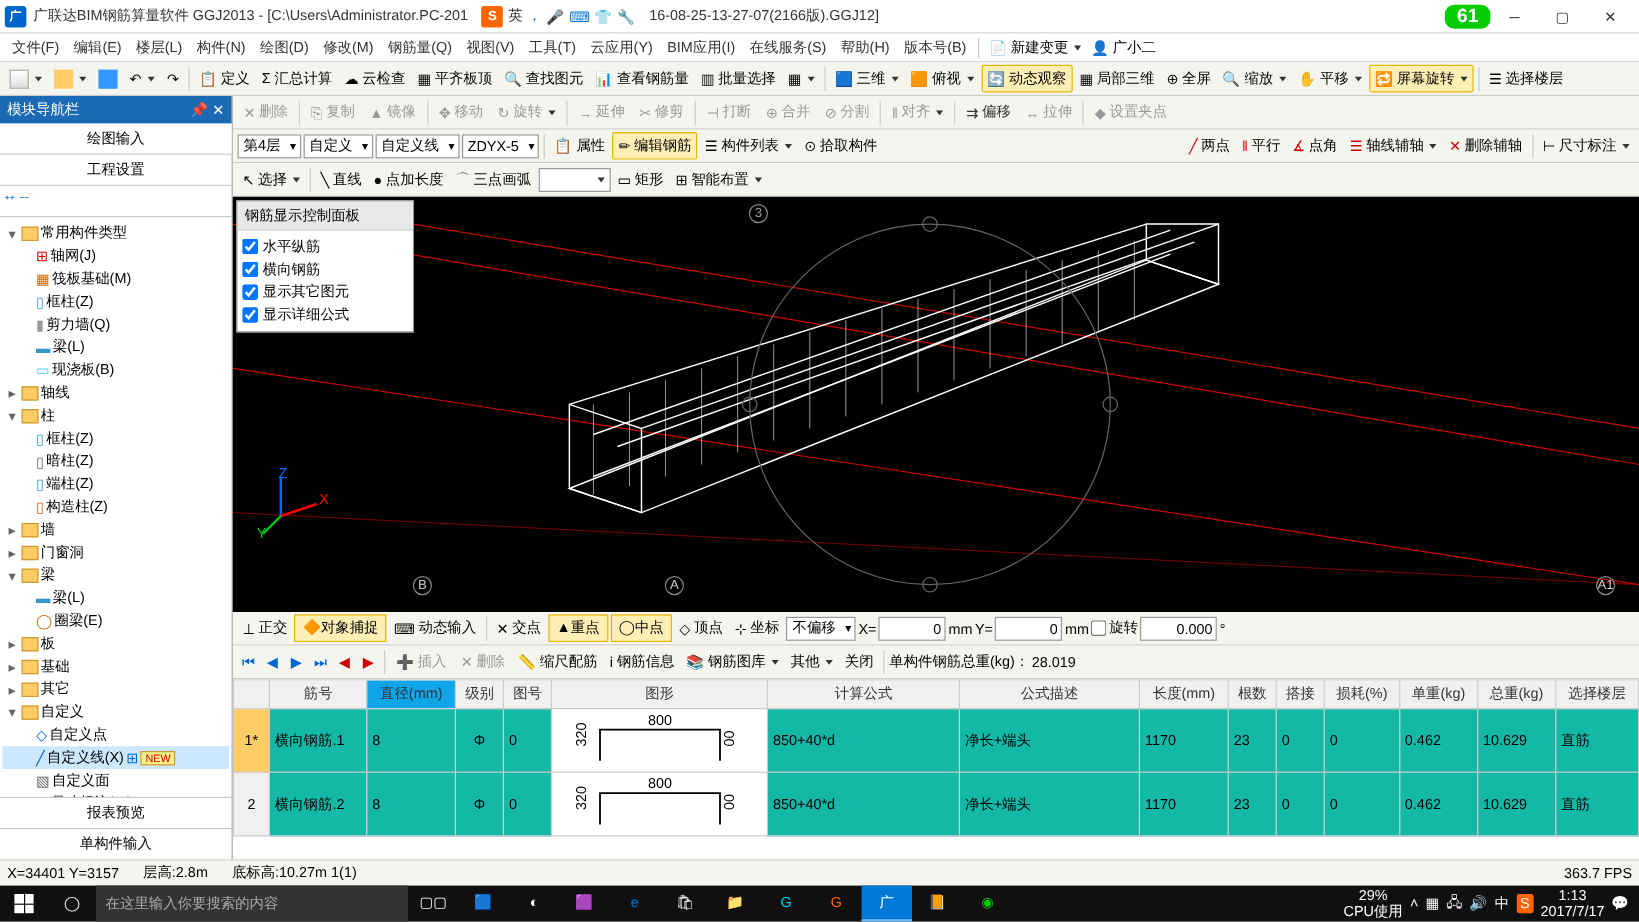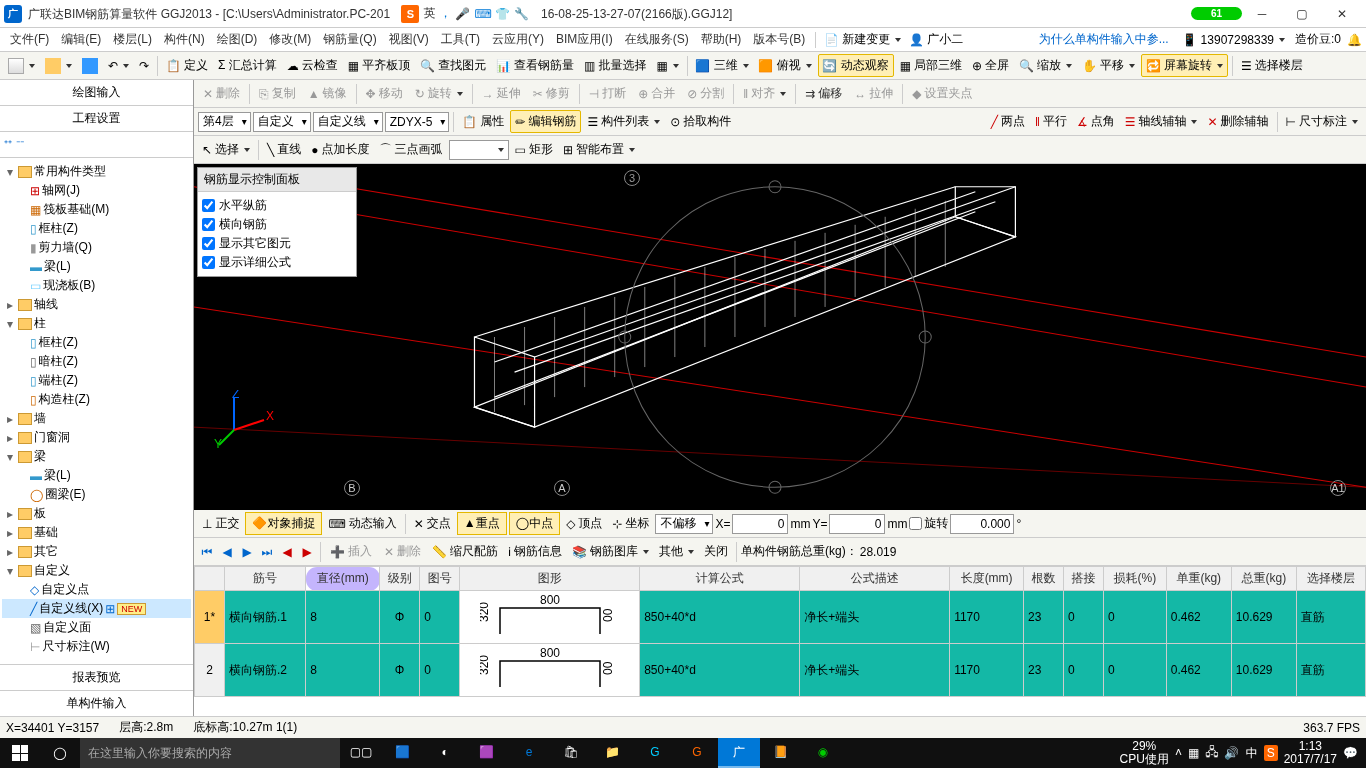--- a/index.html
+++ b/index.html
@@ -3,21 +3,21 @@
 <meta charset="utf-8">
 <style>
 *{margin:0;padding:0;box-sizing:border-box;font-family:"Microsoft YaHei",SimSun,sans-serif;font-size:12px;}
 body{width:1366px;height:768px;overflow:hidden;background:#f0f0f0;position:relative;}
 .titlebar{height:28px;background:#fff;display:flex;align-items:center;padding:0 4px;border-bottom:1px solid #ccc;}
 .titlebar .app-icon{width:18px;height:18px;background:#0066cc;border-radius:3px;margin-right:6px;display:flex;align-items:center;justify-content:center;color:#fff;font-size:10px;font-weight:bold;}
 .titlebar .title{flex:1;color:#333;font-size:12px;}
 .ime-bar{display:flex;align-items:center;gap:4px;margin:0 8px;}
 .ime-icon{width:18px;height:18px;background:#ff6600;border-radius:2px;display:inline-flex;align-items:center;justify-content:center;color:#fff;font-size:11px;font-weight:bold;}
 .ime-sym{color:#0078d7;}
-.win-badge{background:#00cc00;color:#fff;padding:1px 20px;border-radius:8px;font-size:10px;font-weight:bold;text-align:center;}
+.win-badge{background:#00cc00;color:#fff;padding:1px 10px;border-radius:8px;font-size:16px;font-weight:bold;text-align:center;}
 .win-btn{width:40px;height:26px;display:flex;align-items:center;justify-content:center;color:#333;cursor:pointer;}
 .menubar{height:24px;background:#fff;display:flex;align-items:center;padding:0 4px;border-bottom:1px solid #ccc;}
 .menu-item{padding:2px 6px;cursor:pointer;color:#333;}
 .menu-sep{width:1px;height:16px;background:#ccc;margin:0 4px;}
 .menu-link{color:#0066cc;cursor:pointer;padding:2px 4px;}
 .menu-right{margin-left:auto;display:flex;align-items:center;gap:6px;}
 .toolbar{height:28px;background:#f5f5f0;display:flex;align-items:center;padding:0 4px;border-bottom:1px solid #ccc;gap:2px;}
 .tb-btn{display:flex;align-items:center;padding:2px 4px;cursor:pointer;gap:3px;white-space:nowrap;}
 .tb-icon{width:16px;height:16px;display:inline-block;}
 .tb-sep{width:1px;height:20px;background:#ccc;margin:0 2px;}
@@ -42,36 +42,36 @@
 .left-bottom-tab{text-align:center;padding:4px;border-top:1px solid #ccc;cursor:pointer;}
 .right-area{flex:1;display:flex;flex-direction:column;}
 .edit-toolbar{height:28px;background:#f5f5f0;display:flex;align-items:center;padding:0 4px;border-bottom:1px solid #ccc;gap:2px;}
 .edit-btn{display:flex;align-items:center;padding:2px 5px;cursor:pointer;gap:3px;white-space:nowrap;color:#999;}
 .edit-btn.enabled{color:#333;}
 .ctx-toolbar{height:28px;background:#f5f5f0;display:flex;align-items:center;padding:0 4px;border-bottom:1px solid #ccc;gap:2px;}
 .ctx-select{height:20px;border:1px solid #999;background:#fff;padding:0 16px 0 4px;display:flex;align-items:center;position:relative;cursor:pointer;}
 .ctx-select::after{content:"▾";position:absolute;right:3px;top:3px;font-size:10px;}
 .draw-toolbar{height:28px;background:#f5f5f0;display:flex;align-items:center;padding:0 4px;border-bottom:1px solid #ccc;gap:2px;}
 .viewport{flex:1;background:#000;position:relative;overflow:hidden;}
-.rebar-panel{position:absolute;top:3px;left:3px;width:160px;background:#fff;border:1px solid #999;z-index:10;}
+.rebar-panel{position:absolute;top:3px;left:3px;width:148px;background:#fff;border:1px solid #999;z-index:10;}
 .rebar-panel-header{background:#e8e8e8;padding:3px 6px;border-bottom:1px solid #ccc;}
 .rebar-panel-body{padding:4px;}
 .rebar-check{display:flex;align-items:center;gap:4px;padding:1px 0;}
 .axis-gizmo{position:absolute;bottom:60px;left:20px;}
 .axis-label{position:absolute;color:#ccc;font-size:11px;border:1px solid #888;border-radius:50%;width:16px;height:16px;display:flex;align-items:center;justify-content:center;}
 .status-toolbar{height:28px;background:#f5f5f0;display:flex;align-items:center;padding:0 4px;border-bottom:1px solid #ccc;gap:2px;}
 .status-input{width:56px;height:20px;border:1px solid #999;text-align:right;padding:0 3px;background:#fff;}
 .btn-toggle{padding:2px 6px;border:1px solid transparent;cursor:pointer;}
 .btn-toggle.active{background:#ffefb5;border:1px solid #e4b800;}
 .nav-toolbar{height:28px;background:#f5f5f0;display:flex;align-items:center;padding:0 4px;border-bottom:1px solid #ccc;gap:2px;}
 .nav-arrow{width:18px;height:18px;display:flex;align-items:center;justify-content:center;cursor:pointer;color:#0066cc;}
 .grid-area{flex:0 0 auto;background:#fff;overflow:hidden;}
 .grid-table{width:100%;border-collapse:collapse;}
 .grid-table th{background:#f0f0f0;border:1px solid #ccc;padding:3px 4px;font-weight:normal;color:#333;}
-.grid-table th.highlight{background:#c4b5fd;border-radius:11px;}
+.grid-table th.highlight{background:#0ea5e9;}
 .grid-table td{border:1px solid #ccc;padding:3px 4px;background:#14b8a6;height:52px;}
 .grid-table td.row-head{background:#f0f0f0;text-align:center;width:30px;}
 .grid-table td.row-head.active{background:#ffcc66;}
 .grid-table td.shape-cell{background:#fff;}
 .shape-svg{display:block;margin:auto;}
 .statusbar{height:22px;background:#f5f5f0;display:flex;align-items:center;padding:0 6px;border-top:1px solid #ccc;gap:20px;font-size:11px;}
 .statusbar .spacer{flex:1;}
 .taskbar{height:30px;background:#101010;display:flex;align-items:center;padding:0;color:#fff;position:absolute;bottom:0;left:0;right:0;}
 .task-start{width:40px;height:30px;display:flex;align-items:center;justify-content:center;cursor:pointer;}
 .win-logo{width:16px;height:16px;display:grid;grid-template-columns:1fr 1fr;grid-template-rows:1fr 1fr;gap:1px;}
@@ -127,30 +127,20 @@
   <span class="menu-sep"></span>
   <span class="tb-btn">
       <span style="color:#009900;">📄</span>
       <span>新建变更</span>
       <span class="tb-drop"></span>
     </span>
   <span class="tb-btn">
       <span style="color:#ff9900;">👤</span>
       <span>广小二</span>
     </span>
-  <div class="menu-right">
-    <span class="menu-link">为什么单构件输入中参...</span>
-    <span class="tb-btn">
-        <span style="color:#0099ff;">📱</span>
-        <span>13907298339</span>
-        <span class="tb-drop"></span>
-      </span>
-    <span>造价豆:0</span>
-    <span style="color:#3399ff;">🔔</span>
-  </div>
 </div>
 
 <div class="toolbar">
   <span class="tb-btn">
       <span class="tb-icon icon-new"></span>
       <span class="tb-drop"></span>
     </span>
   <span class="tb-btn">
       <span class="tb-icon icon-open"></span>
       <span class="tb-drop"></span>
@@ -180,20 +170,24 @@
   <span class="tb-btn">🔍<span>缩放</span><span class="tb-drop"></span></span>
   <span class="tb-btn">✋<span>平移</span><span class="tb-drop"></span></span>
   <span class="tb-btn tb-active">🔁<span>屏幕旋转</span><span class="tb-drop"></span></span>
   <span class="tb-sep"></span>
   <span class="tb-btn">☰<span>选择楼层</span></span>
 </div>
 
 <div style="display:flex;height:calc(100% - 28px - 24px - 28px - 22px - 30px);">
 
   <div class="left-panel">
+    <div class="left-header">
+      <span>模块导航栏</span>
+      <span><span class="pin-icon">📌</span> <span class="pin-icon">✕</span></span>
+    </div>
     <div class="left-tab active">绘图输入</div>
     <div class="left-tab">工程设置</div>
     <div class="left-tools">
       <span style="color:#0066cc;">⁺⁺</span>
       <span style="color:#0066cc;">⁻⁻</span>
     </div>
     <div class="tree">
       <div class="tree-item">
           <span class="tree-toggle">▾</span>
           <span class="tree-folder"></span>

